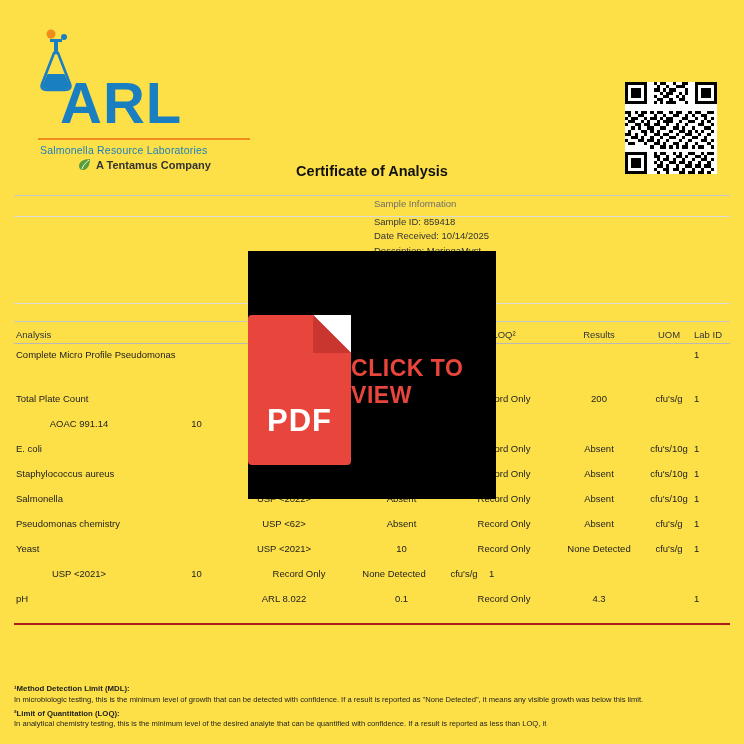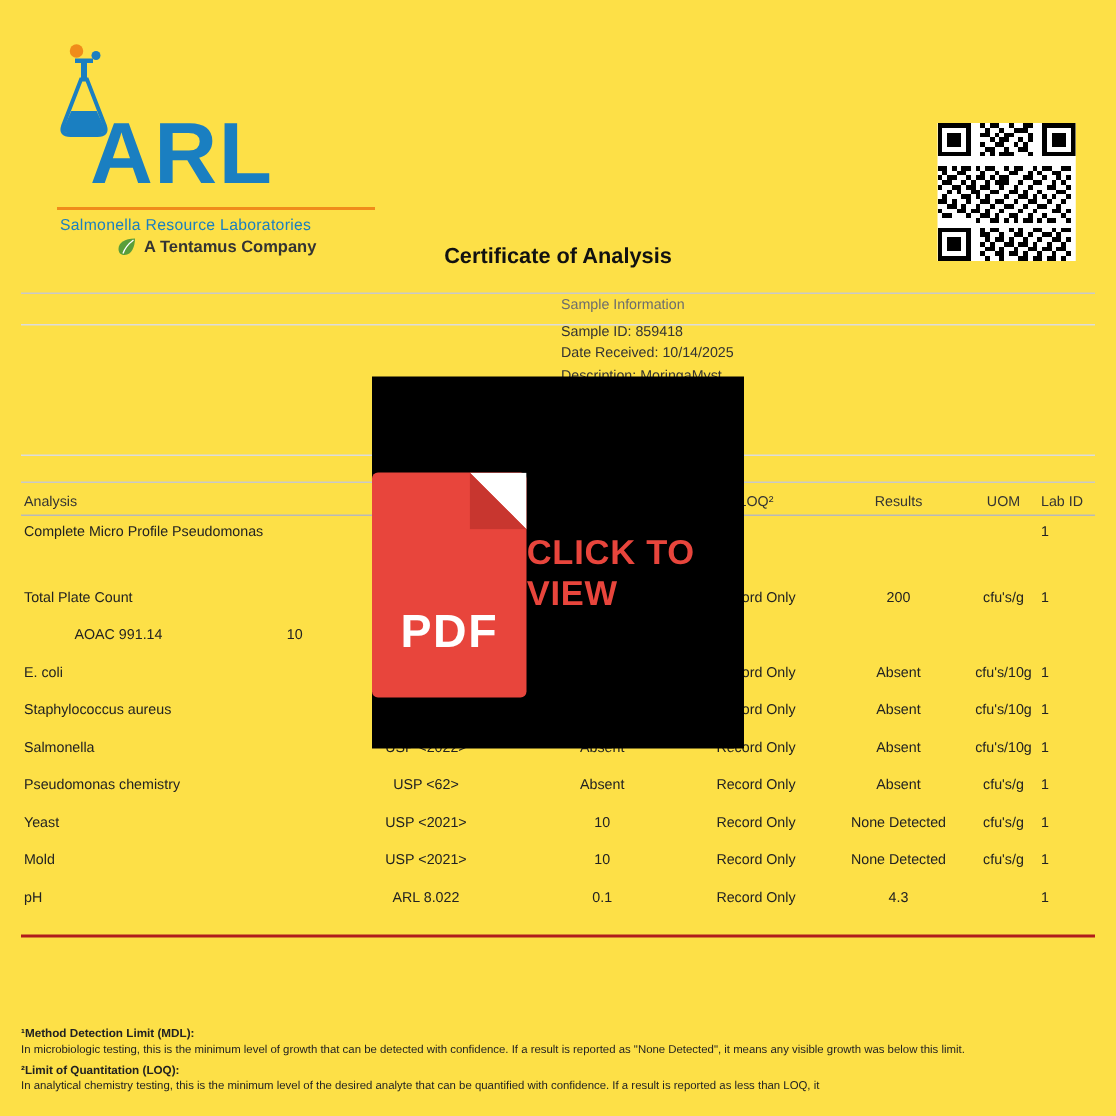--- a/index.html
+++ b/index.html
@@ -538,21 +538,20 @@
       <div class="c-analysis">Yeast</div>
       <div class="c-method">USP &lt;2021&gt;</div>
       <div class="c-mdl">10</div>
       <div class="c-loq">Record Only</div>
       <div class="c-results">None Detected</div>
       <div class="c-uom">cfu's/g</div>
       <div class="c-lab">1</div>
     </div>
 
     <div class="row">
-      <div class="c-analysis">Mold</div>
       <div class="c-method">USP &lt;2021&gt;</div>
       <div class="c-mdl">10</div>
       <div class="c-loq">Record Only</div>
       <div class="c-results">None Detected</div>
       <div class="c-uom">cfu's/g</div>
       <div class="c-lab">1</div>
     </div>
 
     <div class="row">
       <div class="c-analysis">pH</div>

